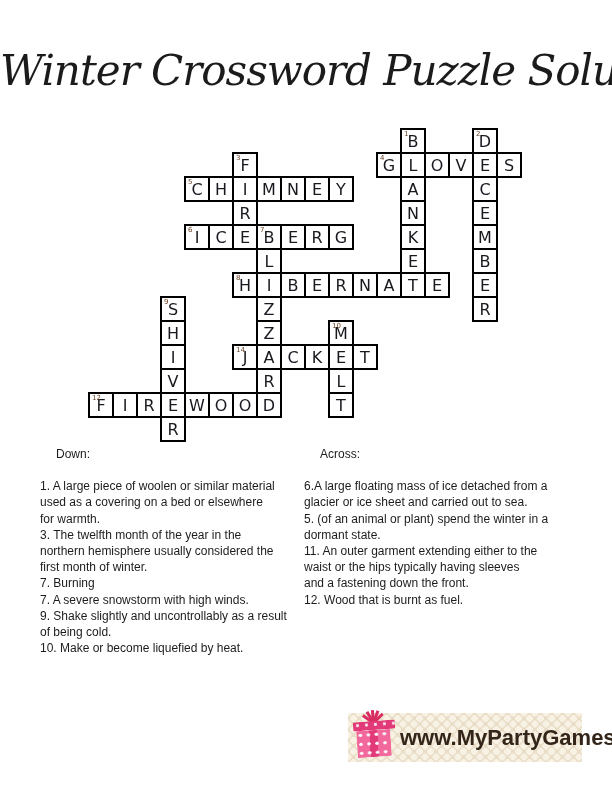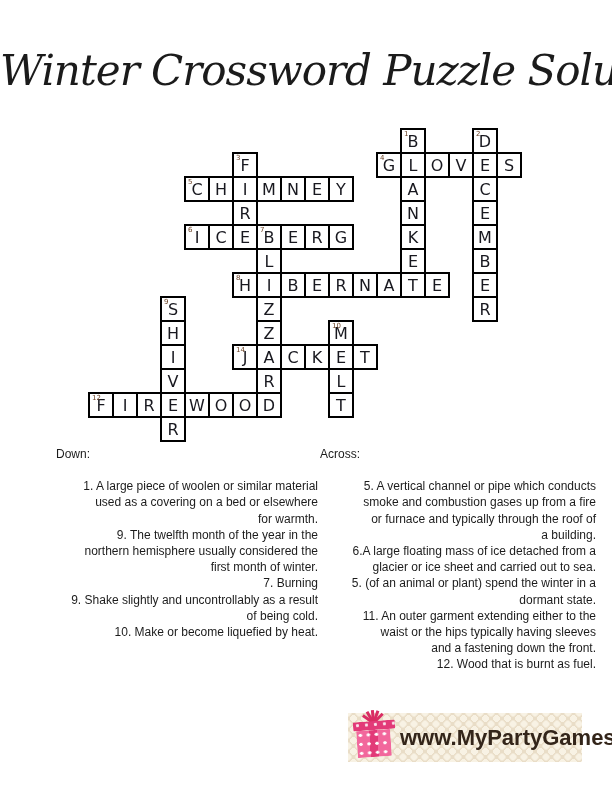--- a/index.html
+++ b/index.html
@@ -30,21 +30,21 @@
   }
   .cellnum{
     position:absolute; top:0px; left:2px; font-size:7px; line-height:8px;
     color:var(--number); font-family:"DejaVu Sans", sans-serif;
   }
   .clue-col{
     position:absolute; top:430px; font-size:12px; line-height:16.2px;
     color:var(--clue-text);
   }
   .clue-col .heading{margin:16px;}
-  .clue{white-space:pre-line; margin:0;text-align:right;}
+  .clue{white-space:pre-line; margin:0;}
   .banner{
     position:absolute; left:348px; top:713px; width:234px; height:49px;
     background-color:var(--banner-bg);
     background-image:
       radial-gradient(circle, var(--banner-dot) 3.2px, rgba(255,255,255,0) 3.6px),
       radial-gradient(circle, var(--banner-dot) 3.2px, rgba(255,255,255,0) 3.6px);
     background-size:11px 11px, 11px 11px;
     background-position:0 0, 5.5px 5.5px;
   }
   .website{
@@ -305,37 +305,34 @@
         <span class="cellletter">O</span>
       </div>
     </div>
 
   <div class="clue-col" id="down-col" style="left:40px; width:278px;">
     <div class="heading">Down:</div>
     <div id="down-list">
         <div class="clue">1. A large piece of woolen or similar material
 used as a covering on a bed or elsewhere
 for warmth.</div>
-        <div class="clue">9. The twelfth month of the year in the
+        <div class="clue">3. The twelfth month of the year in the
 northern hemisphere usually considered the
 first month of winter.</div>
         <div class="clue">7. Burning</div>
+        <div class="clue">7. A severe snowstorm with high winds.</div>
         <div class="clue">9. Shake slightly and uncontrollably as a result
 of being cold.</div>
         <div class="clue">10. Make or become liquefied by heat.</div>
       </div>
   </div>
 
   <div class="clue-col" id="across-col" style="left:304px; width:292px;">
     <div class="heading">Across:</div>
     <div id="across-list">
-        <div class="clue">5. A vertical channel or pipe which conducts
-smoke and combustion gases up from a fire
-or furnace and typically through the roof of
-a building.</div>
         <div class="clue">6.A large floating mass of ice detached from a
 glacier or ice sheet and carried out to sea.</div>
         <div class="clue">5. (of an animal or plant) spend the winter in a
 dormant state.</div>
         <div class="clue">11. An outer garment extending either to the
 waist or the hips typically having sleeves
 and a fastening down the front.</div>
         <div class="clue">12. Wood that is burnt as fuel.</div>
       </div>
   </div>

